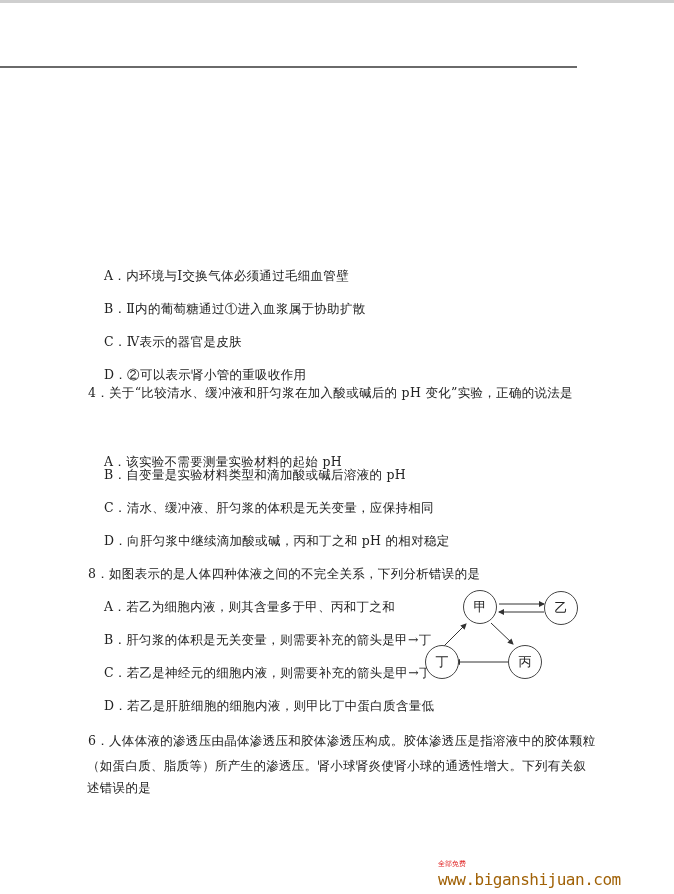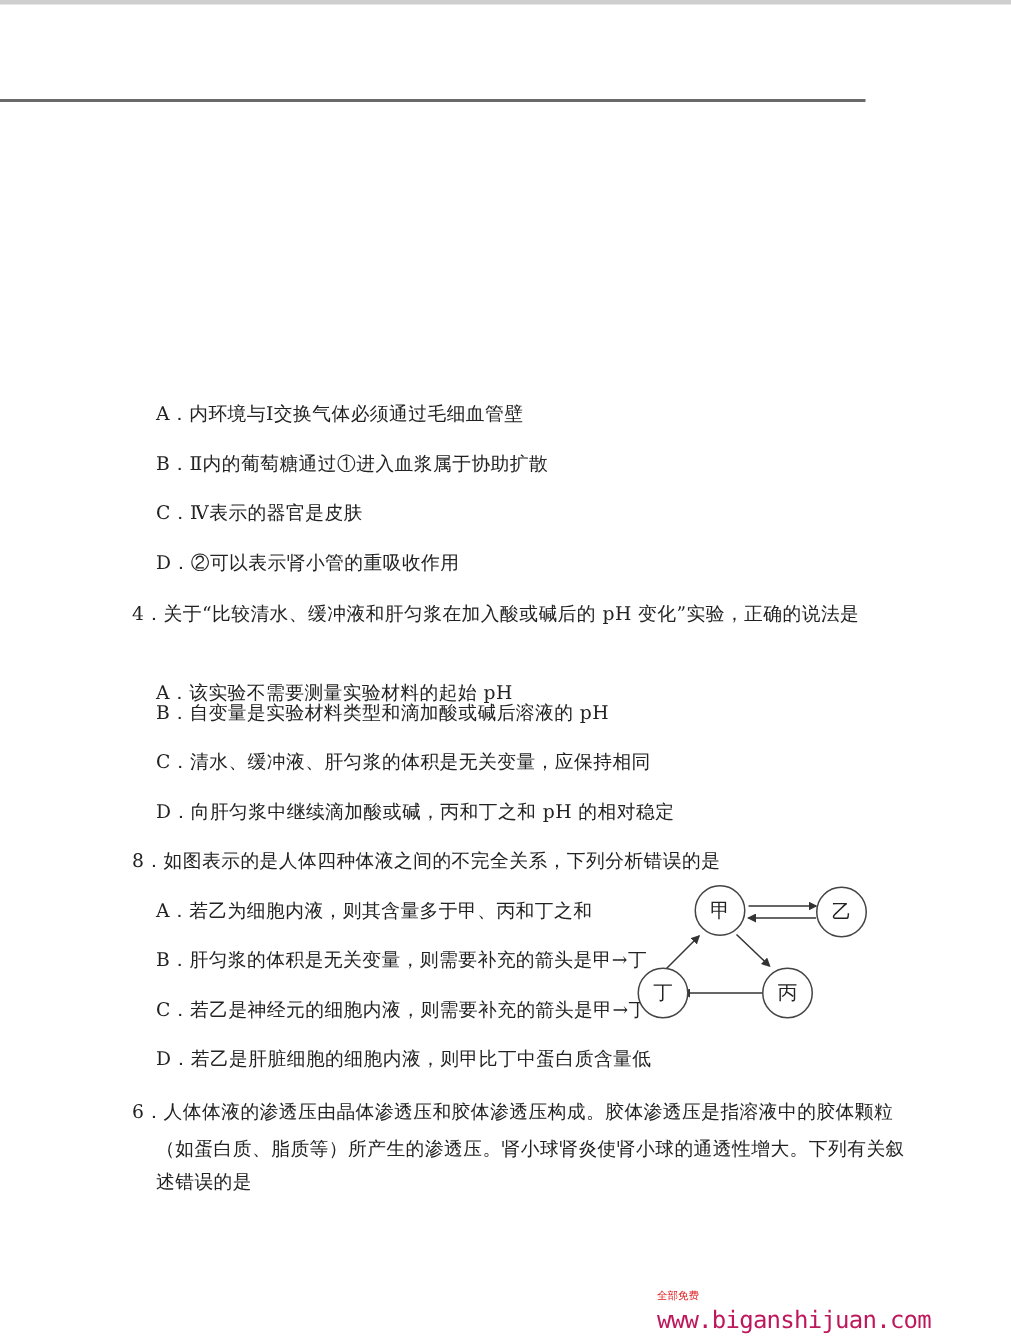--- a/index.html
+++ b/index.html
@@ -7,44 +7,44 @@
       width: 674px; height: 894px; position: relative; overflow: hidden;
       background: #ffffff;
       font-family: "DejaVu Serif", "Liberation Serif", serif;
       color: #222;
     }
     .top-bar { position: absolute; left: 0; top: 0; width: 674px; height: 3px; background: #cfcfcf; }
     .rule { position: absolute; left: 0; top: 66px; width: 577px; height: 2px; background: #6a6a6a; }
     .line { position: absolute; font-size: 12.5px; white-space: nowrap; letter-spacing: 0.3px; }
     .opt { left: 104px; }
     .q { left: 88px; }
-    .cont { left: 104px; }
+    .cont { left: 87px; }
     .diagram { position: absolute; left: 420px; top: 585px; width: 170px; height: 100px; }
     .node {
       position: absolute; width: 34px; height: 34px; border: 1.2px solid #444; border-radius: 50%;
       background: #fff; font-size: 13px; display: flex; align-items: center; justify-content: center;
       box-sizing: border-box;
     }
     .watermark { position: absolute; left: 436px; top: 832px; width: 180px; height: 60px; }
     .wm-title { position: absolute; left: 24px; top: 0; font-size: 32px; font-family: "DejaVu Sans", sans-serif; font-weight: bold; color: #111; letter-spacing: 1px; }
     .wm-badge { position: absolute; left: 2px; top: 27px; font-size: 7px; color: #e02020; font-family: Liberation Sans, sans-serif; }
-    .wm-url { position: absolute; left: 2px; top: 38px; font-size: 16px; font-family: "DejaVu Sans Mono", "Liberation Mono", monospace; color: #be185d; letter-spacing: -0.5px; }
+    .wm-url { position: absolute; left: 2px; top: 38px; font-size: 16px; font-family: "DejaVu Sans Mono", "Liberation Mono", monospace; color: #a16207; letter-spacing: -0.5px; }
   </style>
 </head>
 <body>
 
 <div class="top-bar"></div>
 <div class="rule"></div>
 
 <div class="line opt" style="top:268px">A．内环境与Ⅰ交换气体必须通过毛细血管壁</div>
 <div class="line opt" style="top:301px">B．Ⅱ内的葡萄糖通过①进入血浆属于协助扩散</div>
 <div class="line opt" style="top:334px">C．Ⅳ表示的器官是皮肤</div>
 <div class="line opt" style="top:367px">D．②可以表示肾小管的重吸收作用</div>
 
-<div class="line q" style="top:401px">4．关于“比较清水、缓冲液和肝匀浆在加入酸或碱后的 pH 变化”实验，正确的说法是</div>
+<div class="line q" style="top:385px">4．关于“比较清水、缓冲液和肝匀浆在加入酸或碱后的 pH 变化”实验，正确的说法是</div>
 <div class="line opt" style="top:454px">A．该实验不需要测量实验材料的起始 pH</div>
 <div class="line opt" style="top:467px">B．自变量是实验材料类型和滴加酸或碱后溶液的 pH</div>
 <div class="line opt" style="top:500px">C．清水、缓冲液、肝匀浆的体积是无关变量，应保持相同</div>
 <div class="line opt" style="top:533px">D．向肝匀浆中继续滴加酸或碱，丙和丁之和 pH 的相对稳定</div>
 
 <div class="line q" style="top:566px">8．如图表示的是人体四种体液之间的不完全关系，下列分析错误的是</div>
 <div class="line opt" style="top:599px">A．若乙为细胞内液，则其含量多于甲、丙和丁之和</div>
 <div class="line opt" style="top:632px">B．肝匀浆的体积是无关变量，则需要补充的箭头是甲→丁</div>
 <div class="line opt" style="top:665px">C．若乙是神经元的细胞内液，则需要补充的箭头是甲→丁</div>
 <div class="line opt" style="top:698px">D．若乙是肝脏细胞的细胞内液，则甲比丁中蛋白质含量低</div>

